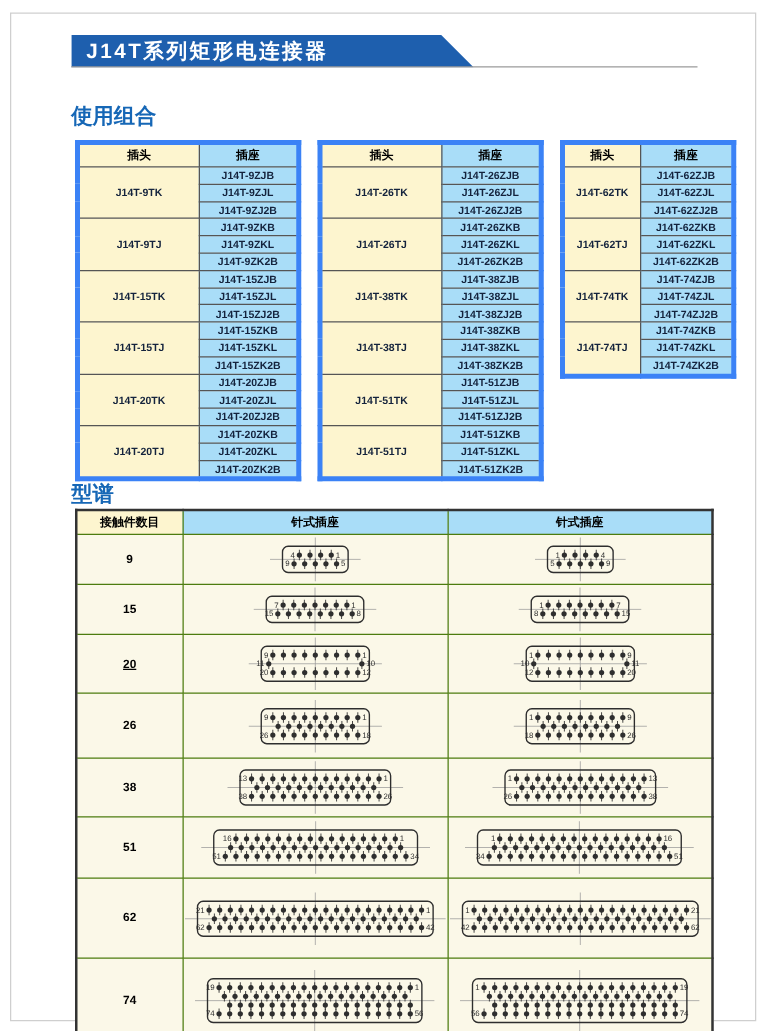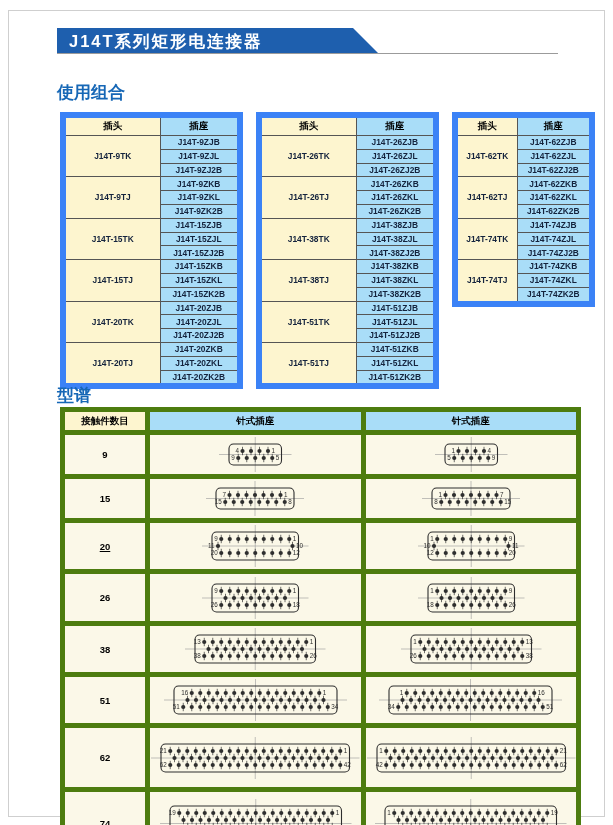--- a/index.html
+++ b/index.html
@@ -16,29 +16,29 @@
     color:#fff;font-weight:bold;font-size:16.5px;line-height:26px;
     letter-spacing:2px;padding-left:12px;box-sizing:border-box;white-space:nowrap;
   }
   .banner-line{position:absolute;left:57px;top:53px;width:501px;height:1px;background:var(--line-gray,#9b9b9b);}
   .sec{position:absolute;left:57px;font-weight:bold;font-size:17px;color:var(--heading-blue,#1667b6);}
   .sec1{top:81px;}
   .sec2{top:384px;}
   .caption{position:absolute;left:57px;top:388px;font-size:11px;font-weight:bold;color:#000;}
   .tables-row{position:absolute;left:60px;top:112px;display:flex;gap:13px;align-items:flex-start;}
   table{border-collapse:collapse;background:#fff;}
-  table.ct{border:6px solid #3b82f6;}
+  table.ct{border:4px solid #3b82f6;}
   .ct th,.ct td{border:1px solid #555;text-align:center;}
   .ct th{font-size:9.5px;font-weight:bold;color:#000;padding:2px 0;}
   .ct td{font-size:8.4px;font-weight:bold;height:12.8px;line-height:1;padding:0 1px;color:#14233d;}
   .plug,.h-plug{background:var(--plug-yellow,#fdf5cf);}
   .sock,.h-sock{background:var(--socket-blue,#a9ddf8);}
   #spectrumWrap{position:absolute;left:60px;top:407px;}
   table.st{border:2px solid #333;}
-  .st th,.st td{border:5px solid #4d7c0f;}
+  .st th,.st td{border:1px solid #4d7c0f;}
   .st th{font-size:9.5px;font-weight:bold;color:#000;padding:2.5px 0;}
   .st td{background:var(--cream,#fbf8e8);text-align:center;vertical-align:middle;padding:1px 0;}
   .st td.count{font-size:9.5px;font-weight:bold;color:#000;}
   .st .h-count{background:var(--plug-yellow,#fdf5cf);}
   .st .h-sock{background:var(--socket-blue,#a9ddf8);}
   .st svg{display:block;margin:0 auto;}
 </style>
 </head>
 <body>
 

